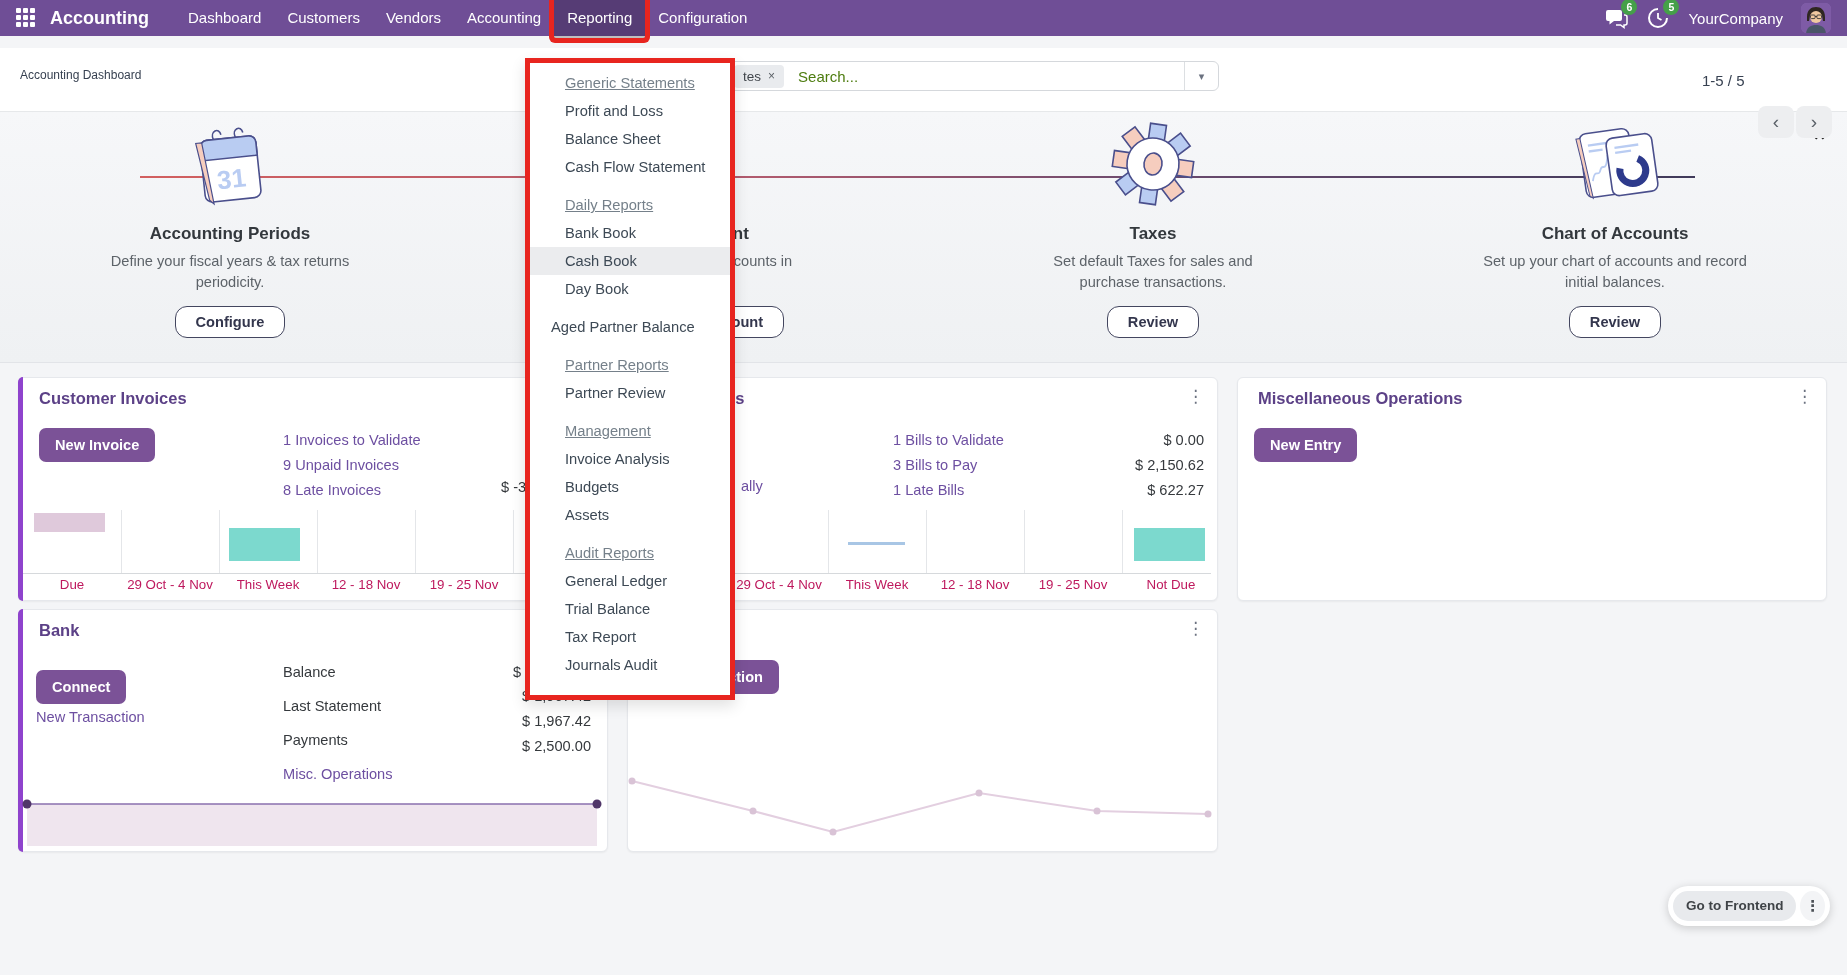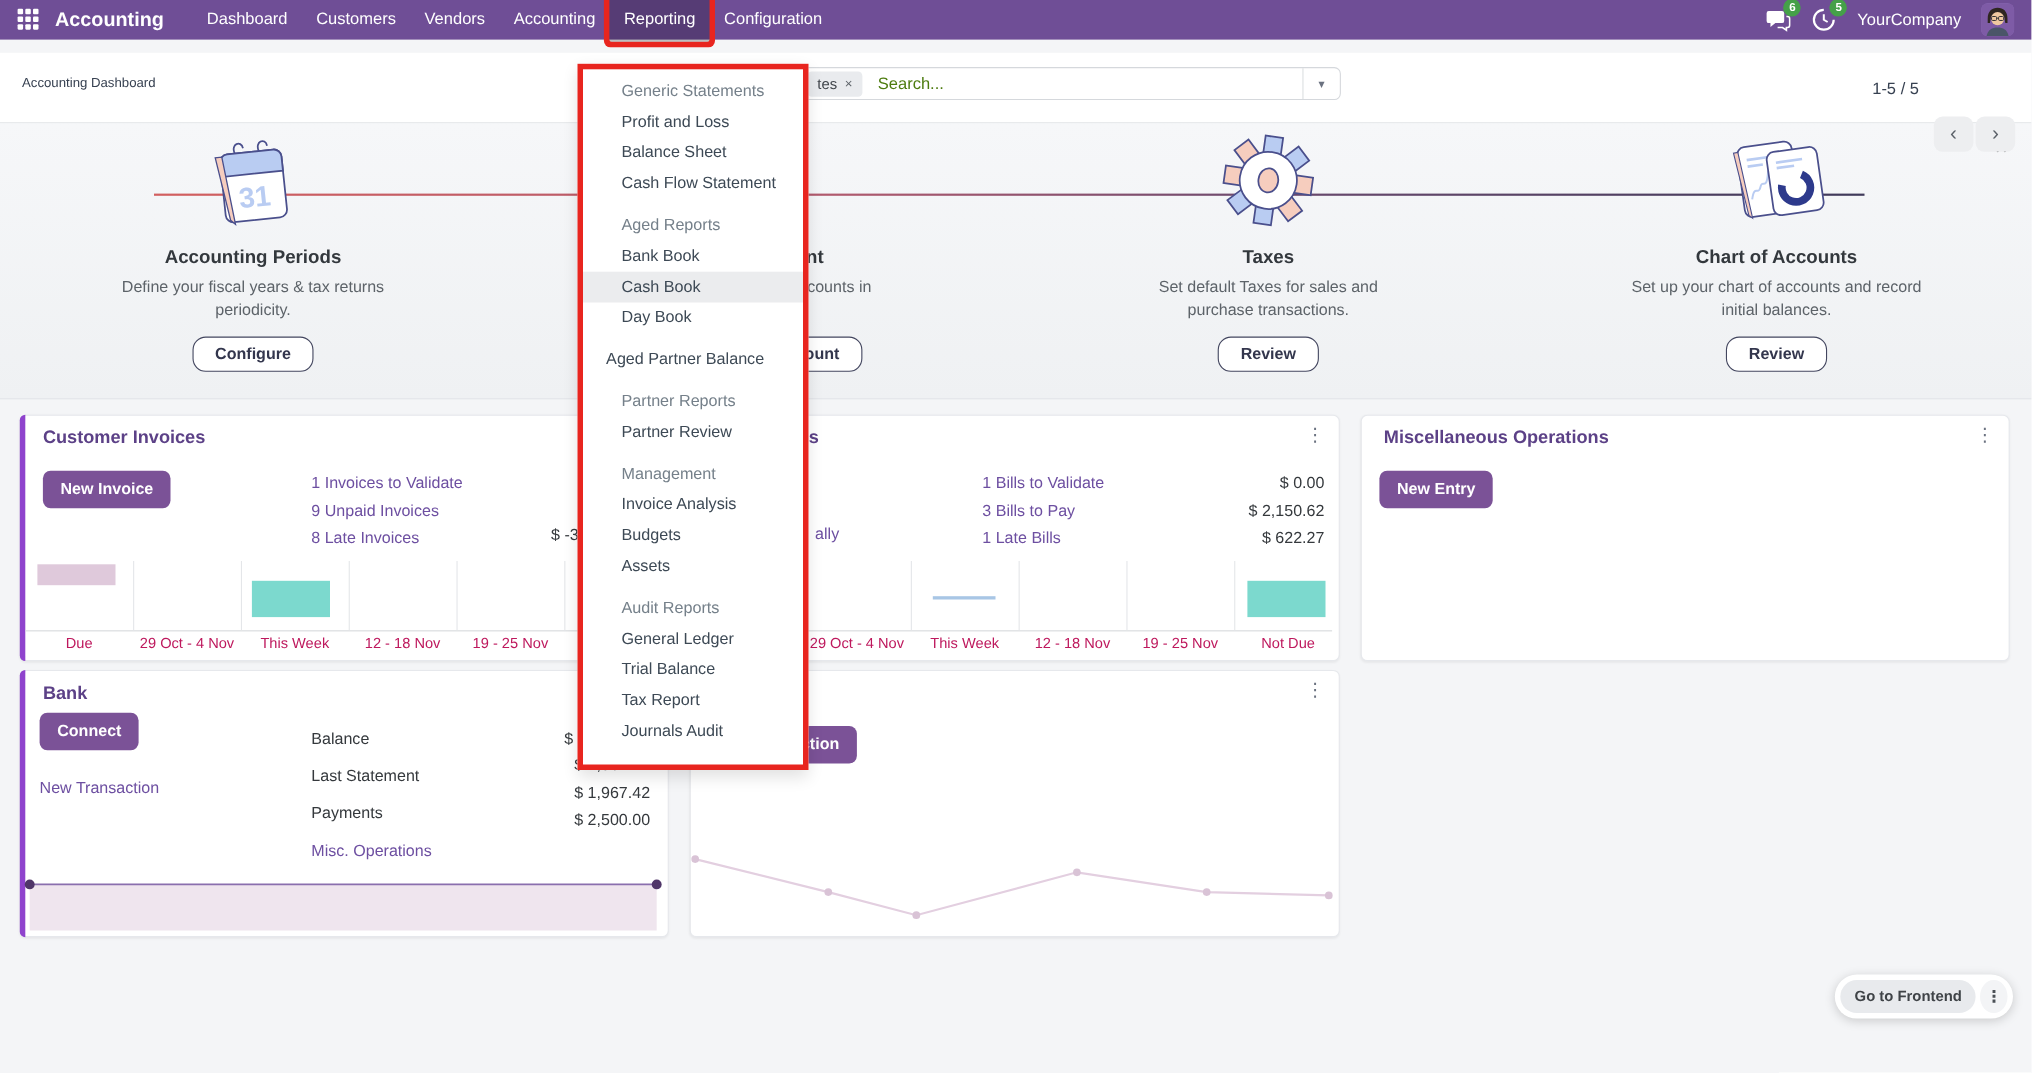--- a/index.html
+++ b/index.html
@@ -55,21 +55,21 @@
 
   .mini-chart{position:absolute;left:4px;right:6px;top:132px;height:64px;border-bottom:1px solid #d6d9dc;}
   .gline{position:absolute;top:0;bottom:0;width:1px;background:#e4e6e9;}
   .bar{position:absolute;}
   .chart-labels{position:absolute;left:4px;top:199px;height:18px;width:100%;}
   .chart-labels span{position:absolute;transform:translateX(-50%);font-size:13.3px;color:#be185d;white-space:nowrap;}
 
   
   .menu{position:absolute;left:525px;top:58px;width:210px;height:642px;background:#fff;border:5px solid #E8251F;box-shadow:0 6px 14px rgba(0,0,0,.12);z-index:40;padding-top:0;}
   .menu-entry{height:28px;line-height:28px;font-size:14.7px;color:#3d4955;padding-left:35px;cursor:pointer;white-space:nowrap;}
-  .menu-entry.header{color:#75808a;margin-top:10px;cursor:default;}
+  .menu-entry.header{color:#75808a;margin-top:10px;cursor:default;text-decoration:underline;}
   .menu-entry.header.first{margin-top:6px;}
   .menu-entry.toplevel{padding-left:21px;margin-top:10px;}
   .menu-entry.hl{background:#ebecee;}
 
   
   .fab{position:absolute;left:1668px;top:886px;width:162px;height:40px;background:#fff;border-radius:22px;box-shadow:0 2px 10px rgba(0,0,0,.18);display:flex;align-items:center;padding:0 5px;gap:4px;z-index:20;}
   .fab-pill{background:#e8eaed;border-radius:15px;height:30px;line-height:30px;padding:0 13px;font-size:13.5px;font-weight:bold;color:#3f4347;cursor:pointer;white-space:nowrap;}
   .fab-dots{width:30px;height:30px;border-radius:50%;background:#f3f4f6;color:#4b5056;font-size:15px;font-weight:bold;display:flex;align-items:center;justify-content:center;cursor:pointer;}
 </style>
 </head>
@@ -273,21 +273,21 @@
   </div>
 
   <div class="card" style="left:1237px;top:377px;width:590px;height:224px;">
     <div class="card-title">Miscellaneous Operations</div>
     <div class="kebab">⋮</div>
     <button class="pbtn" style="left:16px;top:50px;">New Entry</button>
   </div>
 
   <div class="card striped" style="left:18px;top:609px;width:590px;height:243px;">
     <div class="card-title">Bank</div>
-    <button class="pbtn" style="left:17px;top:38px;">Connect</button>
+    <button class="pbtn" style="left:17px;top:60px;">Connect</button>
     <span class="plink abs" style="left:17px;top:99px;">New Transaction</span>
     <div class="rlist" style="left:264px;top:54px;gap:18px;">
       <span class="dval">Balance</span>
       <span class="dval">Last Statement</span>
       <span class="dval">Payments</span>
       <span class="plink">Misc. Operations</span>
     </div>
     <span class="dval abs" style="left:494px;top:54px;">$</span>
     <div class="vlist" style="right:16px;top:78px;">
       <span class="dval">$ 1,967.42</span>
@@ -314,21 +314,21 @@
         <circle cx="469" cy="201" r="3.5" fill="#D9C3D6"></circle>
         <circle cx="580" cy="204" r="3.5" fill="#D9C3D6"></circle>
     </svg>
   </div>
 
   <div class="menu">
     <div class="menu-entry header first">Generic Statements</div>
     <div class="menu-entry">Profit and Loss</div>
     <div class="menu-entry">Balance Sheet</div>
     <div class="menu-entry">Cash Flow Statement</div>
-    <div class="menu-entry header">Aged Reports</div>
+    <div class="menu-entry header">Daily Reports</div>
     <div class="menu-entry">Bank Book</div>
     <div class="menu-entry hl">Cash Book</div>
     <div class="menu-entry">Day Book</div>
     <div class="menu-entry toplevel">Aged Partner Balance</div>
     <div class="menu-entry header">Partner Reports</div>
     <div class="menu-entry">Partner Review</div>
     <div class="menu-entry header">Management</div>
     <div class="menu-entry">Invoice Analysis</div>
     <div class="menu-entry">Budgets</div>
     <div class="menu-entry">Assets</div>

